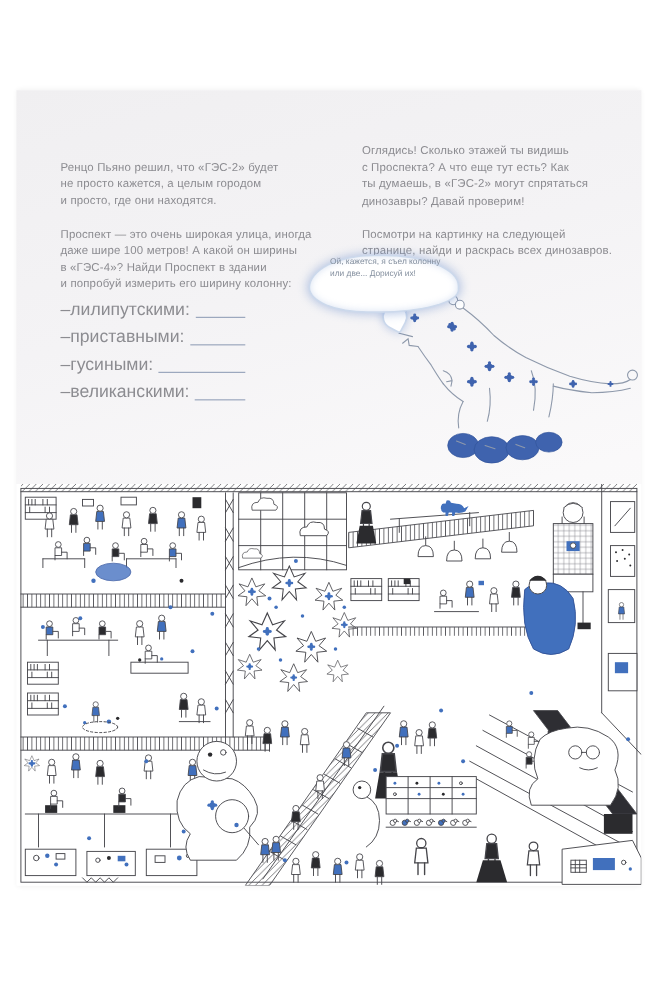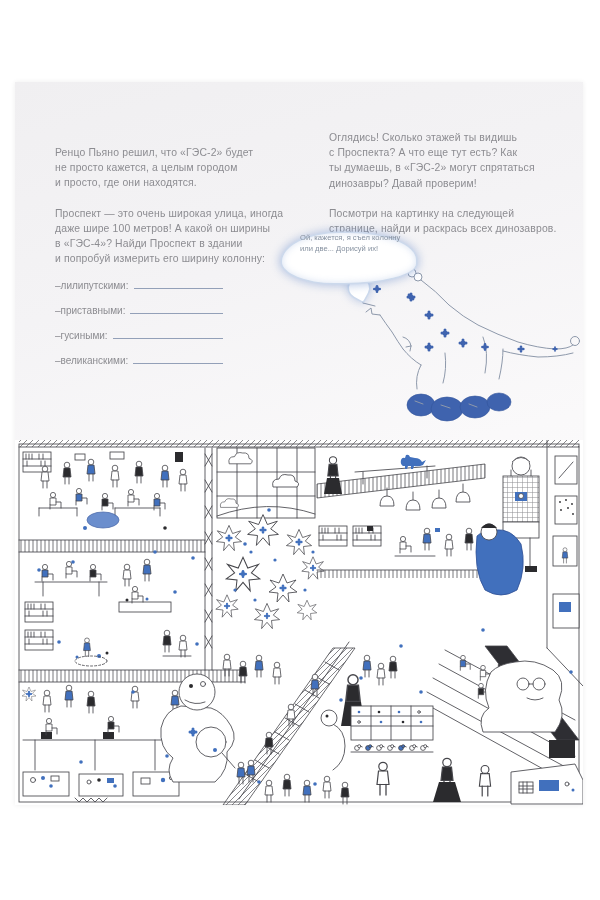--- a/index.html
+++ b/index.html
@@ -11,21 +11,21 @@
     position:absolute;left:15px;top:82px;width:568px;height:723px;
     background:linear-gradient(165deg,#f0eff1 0%,#f4f3f5 28%,#faf9fa 55%,#fdfdfd 100%);
     box-shadow:0 0 5px rgba(0,0,0,.07);
   }
   .textcol{position:absolute;color:#8c8c91;font-size:10.4px;line-height:15.2px;letter-spacing:.15px;}
   .col-left{left:40px;top:63px;width:268px;}
   .col-right{left:314px;top:48px;width:244px;}
   .para{margin:0 0 15px 0;}
   .pline{white-space:nowrap;}
   .steps{position:absolute;left:40px;top:184px;width:168px;}
-  .step{display:flex;align-items:flex-end;height:25px;color:#8c8c91;font-size:10px;}
+  .step{display:flex;align-items:flex-end;height:25px;color:#8c8c91;font-size:16px;}
   .step-label{white-space:nowrap;padding-right:5px;}
   .fill-line{flex:1;border-bottom:1px solid #93a0b8;margin-bottom:2px;height:10px;}
   .bubble{
     position:absolute;left:267px;top:151px;width:134px;height:50px;background:#fff;
     border-radius:46% 54% 58% 42% / 62% 58% 42% 46%;
     box-shadow:0 0 0 1.5px #ccd9ec, 0 0 9px 3px rgba(108,143,204,.45), inset 0 0 7px rgba(130,158,212,.3);
     color:#85909f;font-size:7.6px;line-height:10.5px;
     display:flex;flex-direction:column;padding-left:18px;box-sizing:border-box;
     z-index:3;
   }

